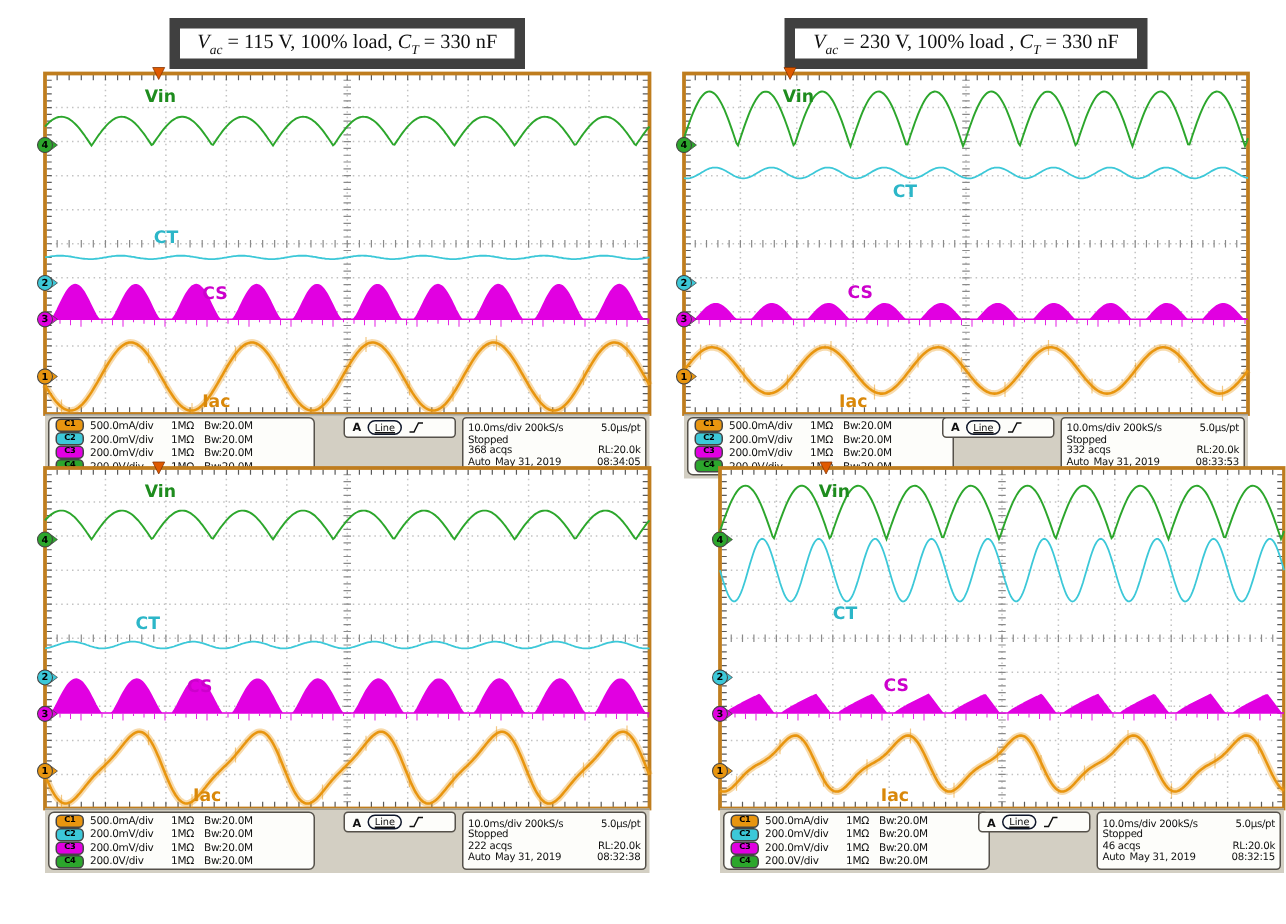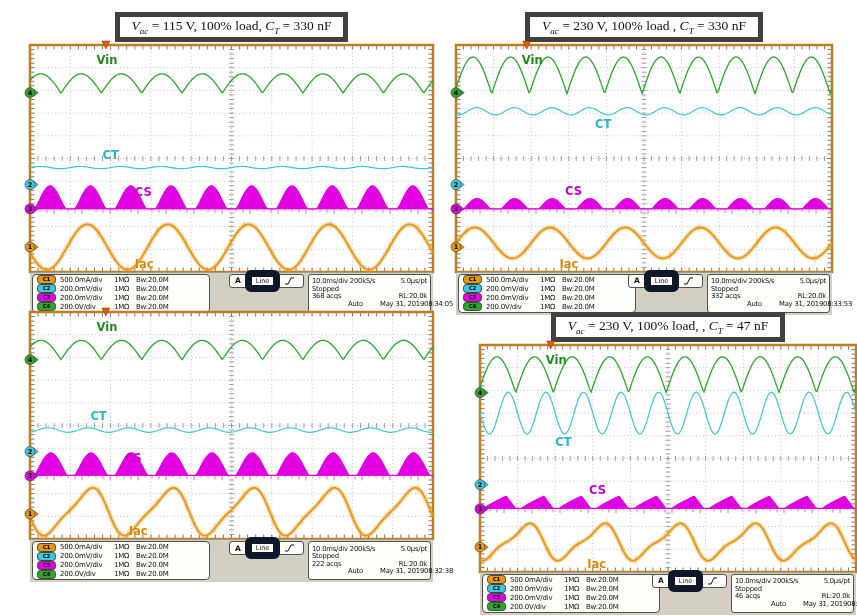--- a/index.html
+++ b/index.html
@@ -1,45 +1,45 @@
 <!DOCTYPE html>
 <html><head>
 <meta charset="utf-8">
 <style>
   html,body{margin:0;padding:0;}
   body{width:857px;height:616px;position:relative;background:#ffffff;
        font-family:"DejaVu Sans",sans-serif;overflow:hidden;}
   .panel{position:absolute;}
-  .title-box{display:table;margin:0 auto 3px auto;border:5px solid #404040;
+  .title-box{display:table;margin:0 auto 3px auto;border:7px solid #404040;
              padding:1px 12px;background:#fff;
              font-family:"Liberation Serif",serif;font-size:13.5px;color:#111;
              white-space:nowrap;text-align:center;}
   .title-box .tvar{font-style:italic;}
   .title-box sub{font-size:9px;font-style:italic;}
   .screen{position:relative;height:227px;}
   .screen svg{position:absolute;left:-6px;top:-5px;}
   .statusbar{position:relative;height:42px;background:#d3cfc3;
              border-top:1px solid #a39f92;}
   .sbox{position:absolute;background:#fdfdfa;border:1px solid #55514a;border-radius:4px;box-sizing:border-box;}
   .chbox{left:2px;top:1px;width:178px;height:39px;padding:1px 4px;
          display:flex;flex-direction:column;justify-content:center;}
   .chrow{display:flex;align-items:center;gap:4px;font-size:7px;line-height:8px;color:#111;letter-spacing:-0.2px;}
   .chpill{width:17px;height:7px;border-radius:3.5px;font-size:5.5px;font-weight:bold;
           text-align:center;line-height:7px;color:#000;flex:0 0 auto;border:0.5px solid #444;}
   .chscale{width:50px;}
   .chimp{width:18px;}
   .trigbox{right:129px;top:1px;width:75px;height:14px;border-radius:3px;
            display:flex;align-items:center;gap:4px;padding:0 5px;font-size:7.5px;color:#111;}
   .trig-a{font-weight:bold;}
-  .trig-src{border:7px solid #0f172a;border-radius:6px;padding:0 4px;font-size:6.5px;line-height:8px;}
+  .trig-src{border:1px solid #0f172a;border-radius:6px;padding:0 4px;font-size:6.5px;line-height:8px;text-decoration:underline;}
   .timebox{right:2px;top:1px;width:123px;height:39px;border-radius:3px;
            padding:2px 3px;display:flex;flex-direction:column;justify-content:center;
            font-size:6.8px;letter-spacing:-0.2px;color:#111;}
   .tbrow{display:flex;justify-content:space-between;line-height:7.5px;white-space:nowrap;}
-  .tbleft{display:flex;gap:17px;margin-left:36px;}
+  .tbleft{display:flex;gap:3px;}
 </style>
 </head>
 <body>
 
 <div id="mount">
   <div class="panel" style="left: 30px; top: 12px; width: 403px;">
     <div class="title-box">
         <span class="tvar">V</span>
         <sub>ac</sub>
         <span> = 115 V, 100% load, </span>
@@ -396,28 +396,20 @@
               <span>Auto</span>
               <span>May 31, 2019</span>
             </span>
             <span>08:32:38</span>
           </div>
       </div>
     </div>
   </div>
 
   <div class="panel" style="left: 480px; top: 312px; width: 376px;">
-    <div class="title-box">
-        <span class="tvar">V</span>
-        <sub>ac</sub>
-        <span> = 230 V, 100% load, , </span>
-        <span class="tvar">C</span>
-        <sub>T</sub>
-        <span> = 47 nF</span>
-      </div>
     <div class="screen">
         <svg width="388" height="237" viewBox="-6 -5 388 237">
           <rect x="0" y="0" width="376" height="227" fill="#ffffff"></rect>
           <line x1="37.6" y1="0" x2="37.6" y2="227" stroke="#c2c2c2" stroke-width="1" stroke-dasharray="1,2.6"></line>
           <line x1="0" y1="22.7" x2="376" y2="22.7" stroke="#c2c2c2" stroke-width="1" stroke-dasharray="1,2.6"></line>
           <line x1="75.2" y1="0" x2="75.2" y2="227" stroke="#c2c2c2" stroke-width="1" stroke-dasharray="1,2.6"></line>
           <line x1="0" y1="45.4" x2="376" y2="45.4" stroke="#c2c2c2" stroke-width="1" stroke-dasharray="1,2.6"></line>
           <line x1="112.8" y1="0" x2="112.8" y2="227" stroke="#c2c2c2" stroke-width="1" stroke-dasharray="1,2.6"></line>
           <line x1="0" y1="68.1" x2="376" y2="68.1" stroke="#c2c2c2" stroke-width="1" stroke-dasharray="1,2.6"></line>
           <line x1="150.4" y1="0" x2="150.4" y2="227" stroke="#c2c2c2" stroke-width="1" stroke-dasharray="1,2.6"></line>

